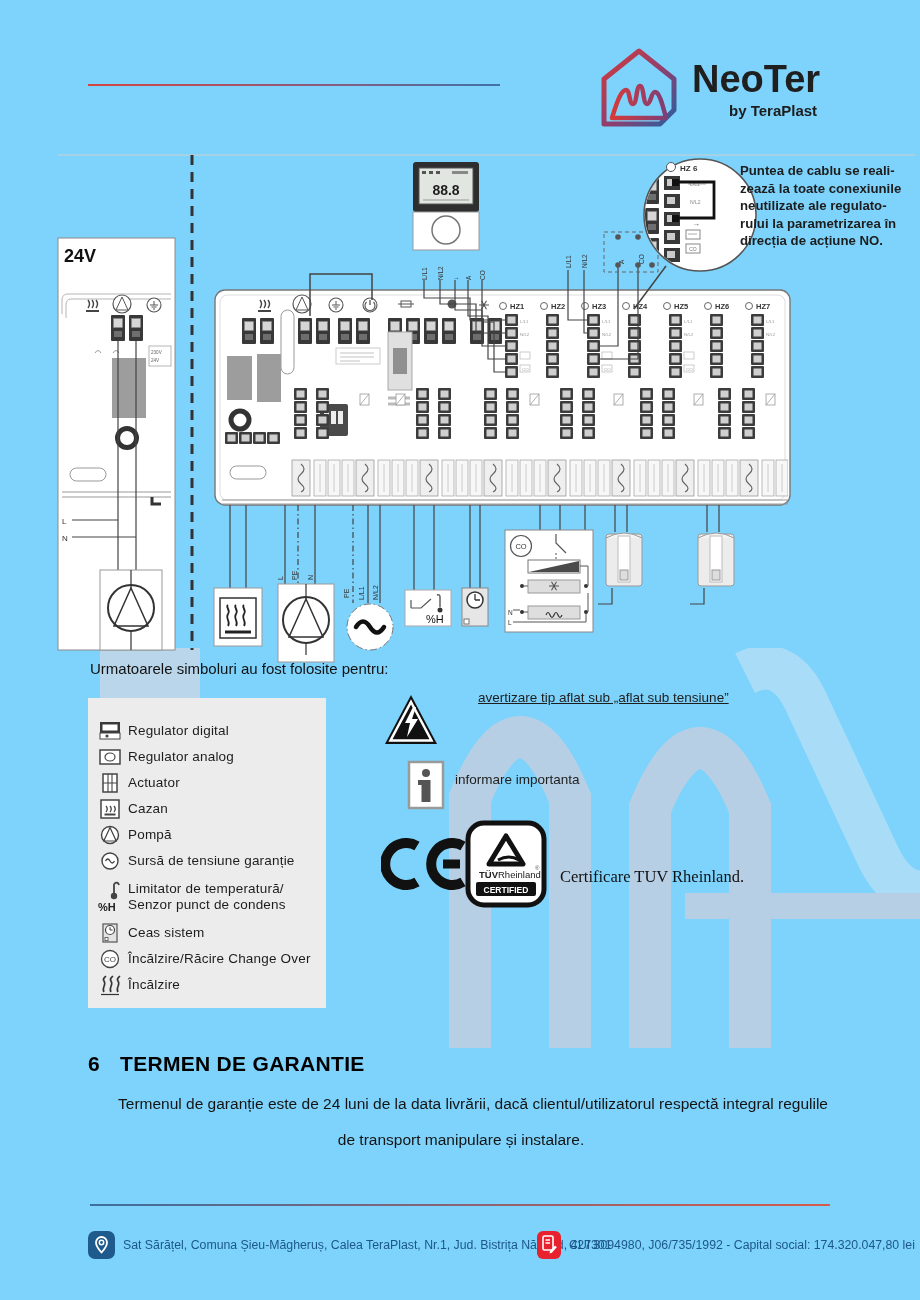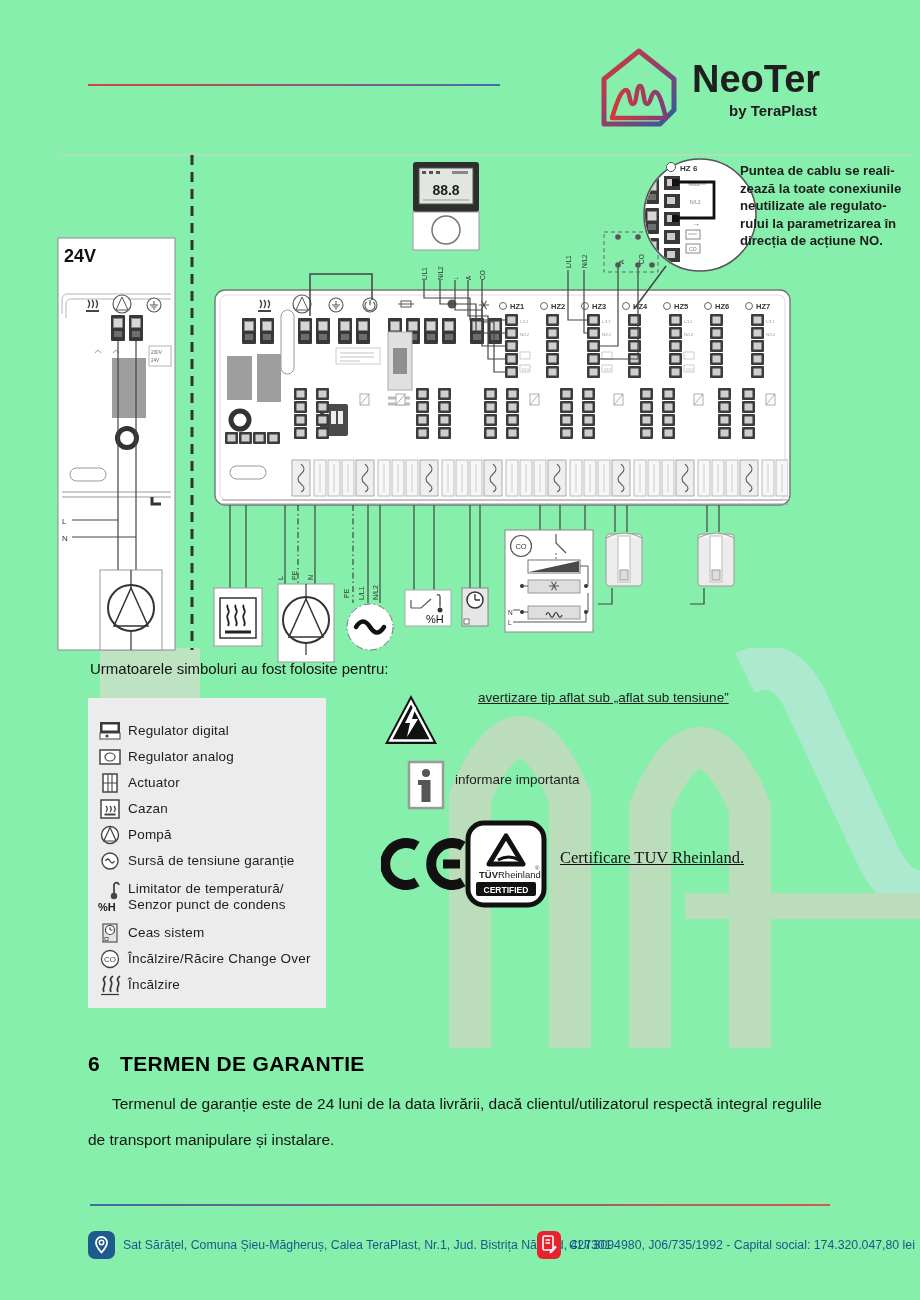--- a/index.html
+++ b/index.html
@@ -1,16 +1,16 @@
 <!DOCTYPE html>
 <html><head>
 <meta charset="utf-8">
 <style>
   html,body{margin:0;padding:0;background:#888;}
-  .page{position:relative;width:920px;height:1300px;background:#86efac;
+  .page{position:relative;width:920px;height:1300px;background:#7dd3fc;
         font-family:"Liberation Sans",sans-serif;overflow:hidden;margin:0 auto;}
   .abs{position:absolute;}
   
   .header-line{position:absolute;left:88px;top:84px;width:412px;height:2px;
     background:linear-gradient(90deg,#d5453e,#8f5a7c 55%,#3f72a8);}
   .logo{position:absolute;left:592px;top:42px;display:flex;align-items:flex-start;gap:8px;}
   .logo-text{display:flex;flex-direction:column;align-items:flex-end;margin-top:18px;}
   .brand{font-size:38px;font-weight:bold;color:#1f1f1f;display:flex;align-items:center;line-height:1;}
   .brand-sub{font-size:15px;font-weight:bold;color:#1c1c1c;margin-top:4px;padding-right:3px;}
   
@@ -24,21 +24,21 @@
   .legicon{width:36px;display:flex;justify-content:center;flex:0 0 36px;}
   .leglabel{font-size:13.5px;color:#1d1d1d;letter-spacing:.2px;line-height:16px;padding-right:4px;}
   
   .notice-text{position:absolute;font-size:13.5px;color:#1e1e1e;}
   .cert-text{position:absolute;font-family:"Liberation Serif",serif;font-size:16.5px;color:#111;}
   
   .sec-head{position:absolute;left:88px;top:1052px;font-size:21px;font-weight:bold;color:#000;
     letter-spacing:.3px;display:flex;}
   .sec-num{width:32px;}
   .para{position:absolute;left:88px;top:1086px;width:746px;font-size:15.5px;line-height:36px;
-    color:#141414;text-indent:24px;}
+    color:#141414;text-indent:24px;text-align:center;}
   
   .footer-line{position:absolute;left:90px;top:1204px;width:740px;height:2px;
     background:linear-gradient(90deg,#3c6f9f,#8c6374 50%,#d65b49);}
   .footer-item{position:absolute;display:flex;align-items:center;gap:8px;}
   .footer-text{font-size:12.3px;color:#1d578a;}
   svg text{font-family:"Liberation Sans",sans-serif;}
 </style>
 </head>
 <body>
 
@@ -596,21 +596,21 @@
   </svg>
   <svg class="abs" style="left:465px;top:820px;" width="82" height="88" viewBox="0 0 82 88">
     <rect x="3" y="3" width="76" height="82" rx="16" fill="#fff" stroke="#111" stroke-width="5"></rect>
     <path d="M41 16 L58 44 H24 Z" fill="none" stroke="#111" stroke-width="5" stroke-linejoin="round"></path>
     <path d="M33 40 Q44 34 54 40" fill="none" stroke="#111" stroke-width="3"></path>
     <text x="14" y="58" font-size="9.5" fill="#222"><tspan font-weight="bold">TÜV</tspan><tspan>Rheinland</tspan></text>
     <text x="70" y="50" font-size="6" fill="#555">®</text>
     <rect x="11" y="62" width="60" height="14" rx="2" fill="#111"></rect>
     <text x="41" y="72.5" font-size="8.5" font-weight="bold" text-anchor="middle" fill="#fff">CERTIFIED</text>
   </svg>
-  <div class="cert-text" style="left:560px;top:848px;text-decoration:underline;">Certificare TUV Rheinland.</div>
+  <div class="cert-text" style="left:560px;top:867px;">Certificare TUV Rheinland.</div>
 
   <div class="sec-head">
     <span class="sec-num">6</span>
     <span>TERMEN DE GARANTIE</span>
   </div>
   <div class="para">Termenul de garanție este de 24 luni de la data livrării, dacă clientul/utilizatorul respectă integral regulile de transport manipulare și instalare.</div>
 
   <div class="footer-line"></div>
   <div class="footer-item" style="left:88px;top:1231px;">
     <svg width="27" height="28" viewBox="0 0 27 28">

